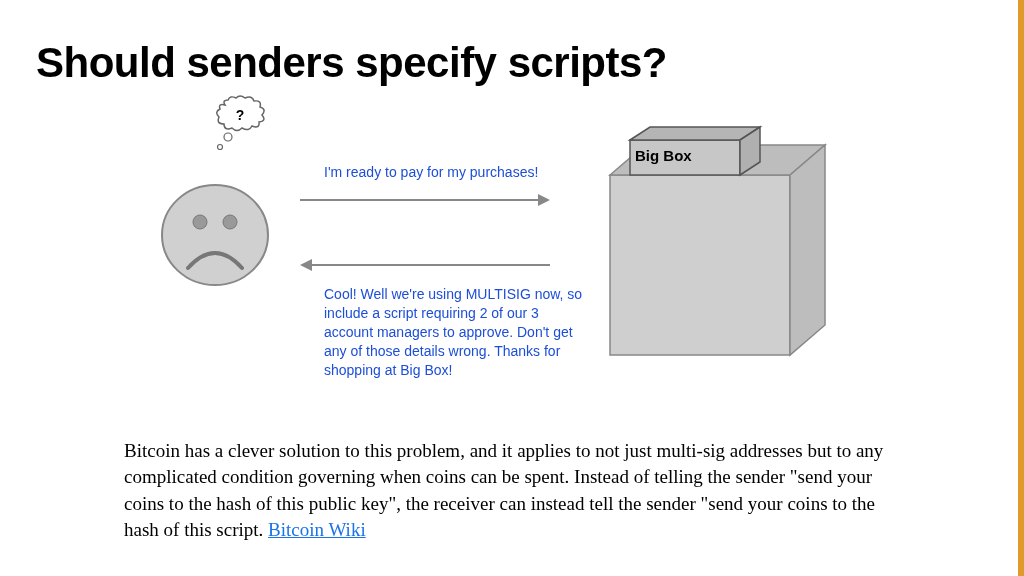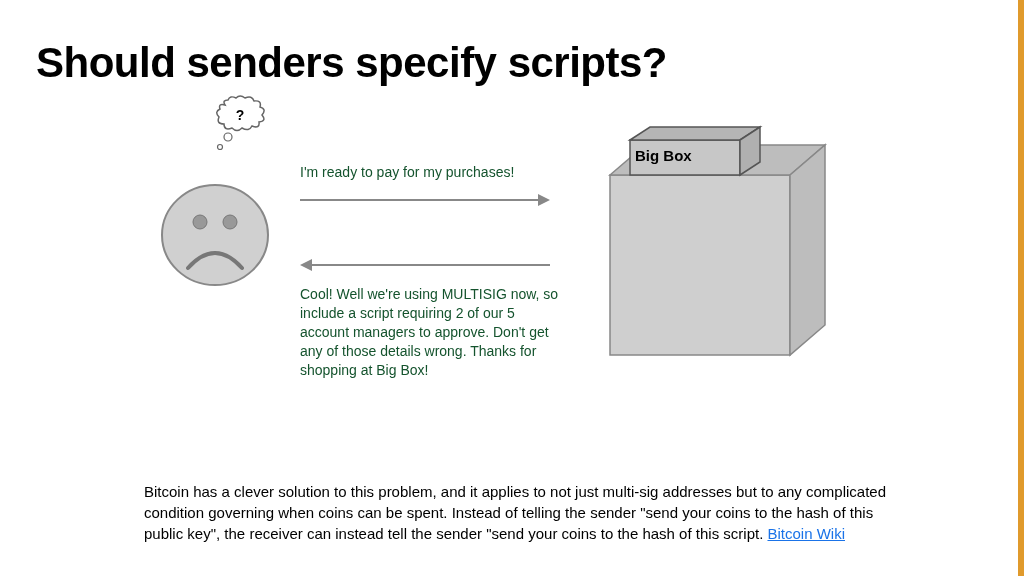--- a/index.html
+++ b/index.html
@@ -52,22 +52,23 @@
     width: 250px;
     height: 20px;
   }
   .arrow svg { width: 100%; height: 100%; }
   .arrow.top { top: 190px; }
   .arrow.bot { top: 255px; }
   .msg {
     position: absolute;
     font-size: 14px;
     font-family: Arial, Helvetica, sans-serif;
-    color: #14532d;
+    color: #1d4ed8;
     line-height: 1.35;
+    margin-left: 24px;
   }
   .msg.top {
     left: 300px;
     top: 163px;
     width: 260px;
   }
   .msg.bot {
     left: 300px;
     top: 285px;
     width: 260px;
@@ -84,26 +85,27 @@
   .bigbox .label {
     position: absolute;
     left: 35px;
     top: 22px;
     font-size: 15px;
     font-weight: 700;
   }
   
   .para {
     position: absolute;
-    left: 144px;
+    left: 124px;
     bottom: 32px;
     width: 760px;
-    font-size: 15px;
+    font-size: 19px;
     line-height: 1.4;
     color: #000;
+    font-family: Liberation Serif, serif;
   }
   .para a {
     color: #1a73e8;
     text-decoration: underline;
   }
 </style>
 </head>
 <body>
 
 <div class="title">Should senders specify scripts?</div>
@@ -135,21 +137,21 @@
   </svg>
 </div>
 
 <div class="arrow bot">
   <svg viewBox="0 0 250 20">
     <line x1="10" y1="10" x2="250" y2="10" stroke="#888" stroke-width="2"></line>
     <polygon points="0,10 12,4 12,16" fill="#888"></polygon>
   </svg>
 </div>
 
-<div class="msg bot">Cool! Well we're using MULTISIG now, so include a script requiring 2 of our 5 account managers to approve. Don't get any of those details wrong. Thanks for shopping at Big Box!</div>
+<div class="msg bot">Cool! Well we're using MULTISIG now, so include a script requiring 2 of our 3 account managers to approve. Don't get any of those details wrong. Thanks for shopping at Big Box!</div>
 
 <div class="bigbox">
   <svg viewBox="0 0 240 240">
 
     <rect x="10" y="50" width="180" height="180" fill="#cfcfcf" stroke="#888" stroke-width="1.5"></rect>
 
     <polygon points="10,50 45,20 225,20 190,50" fill="#bdbdbd" stroke="#888" stroke-width="1.5"></polygon>
 
     <polygon points="190,50 225,20 225,200 190,230" fill="#bdbdbd" stroke="#888" stroke-width="1.5"></polygon>
 

